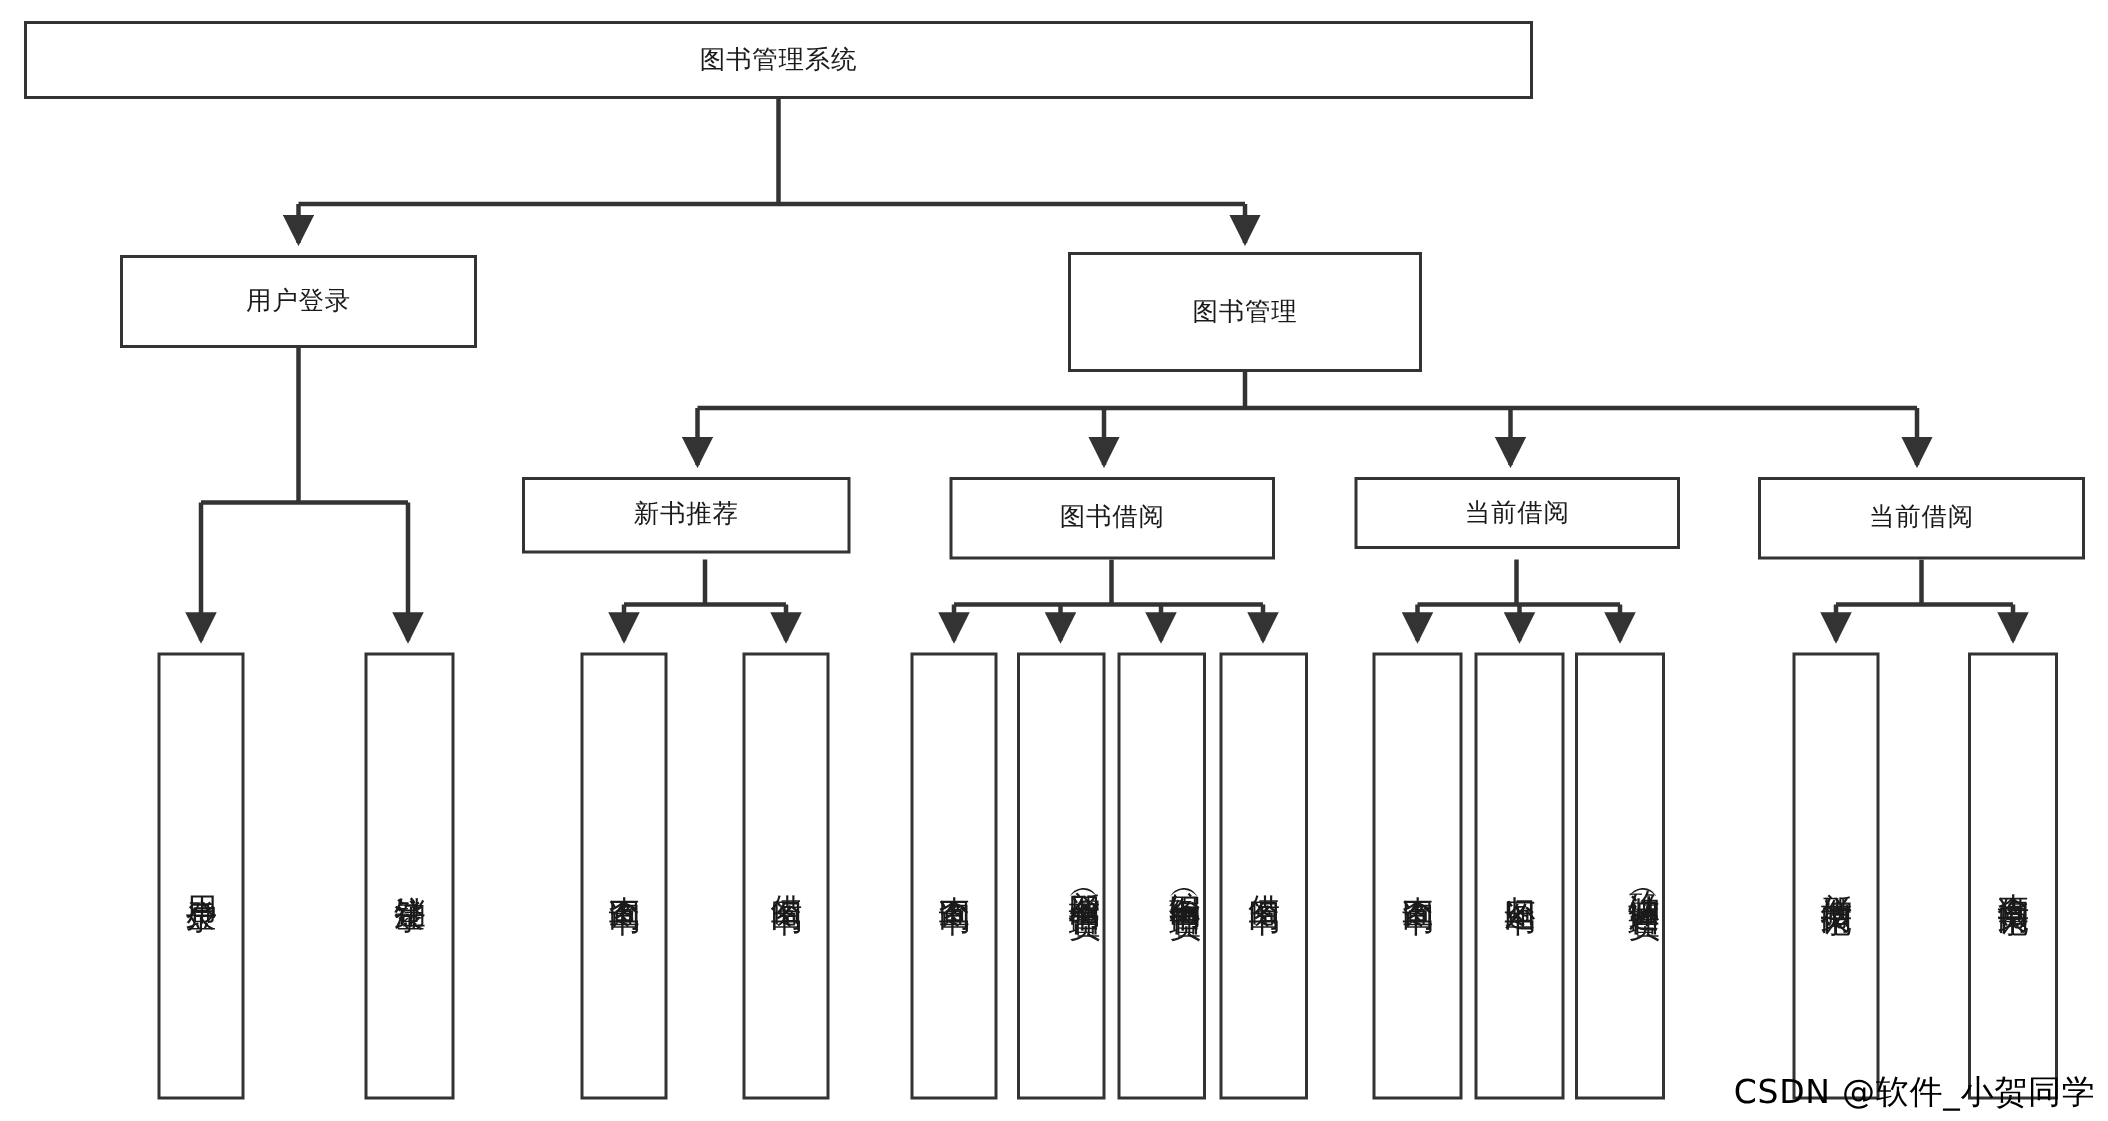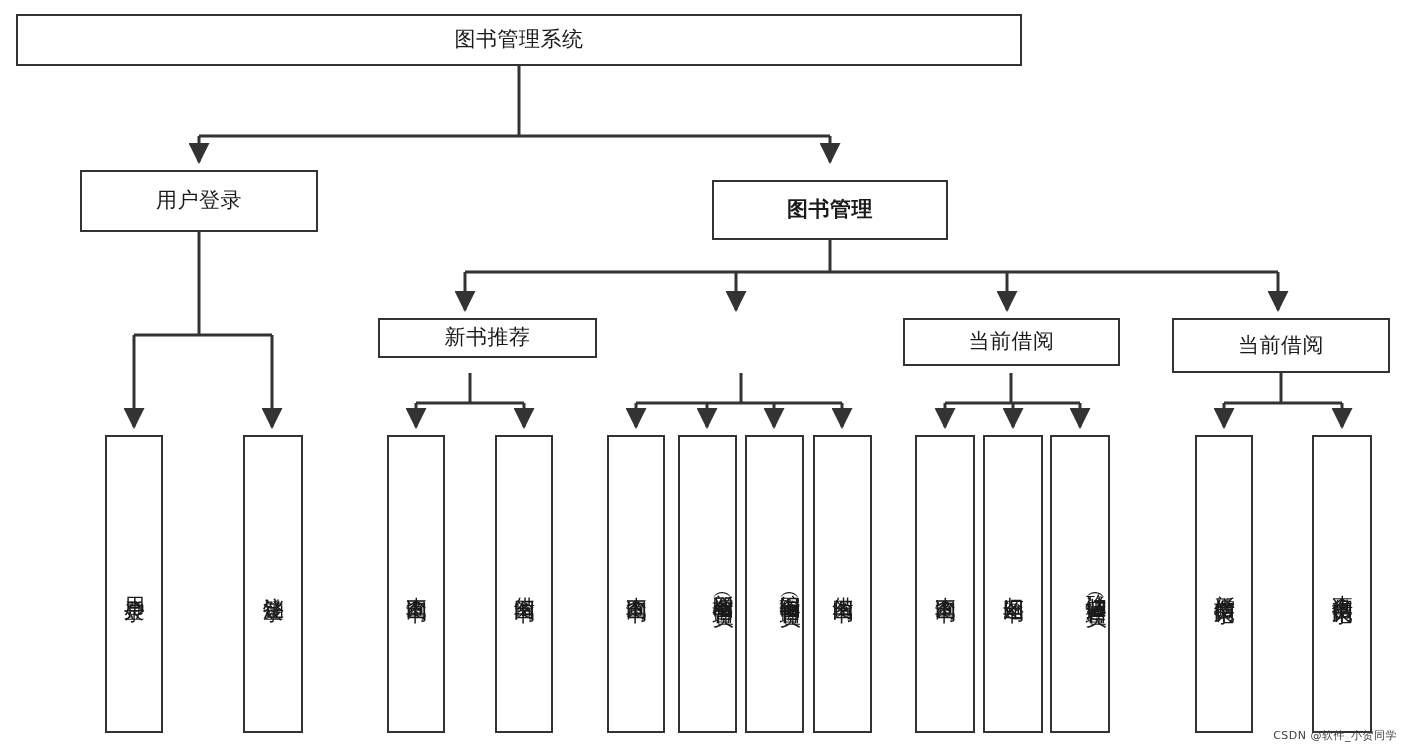--- a/index.html
+++ b/index.html
@@ -26,43 +26,43 @@
     position: absolute;
     box-sizing: border-box;
     border: 2px solid #333333;
     background: #ffffff;
     display: flex;
     align-items: center;
     justify-content: center;
     color: #1a1a1a;
   }
   .node-h {
-    font-size: 21px;
+    font-size: 17px;
     line-height: 1.1;
     letter-spacing: 0.5px;
     white-space: nowrap;
   }
   .node-v {
     writing-mode: vertical-rl;
     text-orientation: upright;
     font-size: 21px;
     line-height: 1.18;
     letter-spacing: 2px;
     white-space: nowrap;
   }
   .node-v.top-align {
     align-items: flex-start;
     padding-top: 4px;
   }
   #watermark {
     position: absolute;
     right: 8px;
     bottom: 4px;
-    font-size: 11px;
-    color: #404040;
+    font-size: 22px;
+    color: #000000;
     white-space: nowrap;
     letter-spacing: 0.5px;
   }
 </style>
 </head>
 <body>
 
 <div id="canvas">
 
   <svg id="svg-layer" viewBox="0 0 1405 747" xmlns="http://www.w3.org/2000/svg">
@@ -111,23 +111,24 @@
       <path d="M 1281 373 L 1281 403"></path>
       <path d="M 1224 403 L 1342 403"></path>
       <path d="M 1224 403 L 1224 427" marker-end="url(#arrow)"></path>
       <path d="M 1342 403 L 1342 427" marker-end="url(#arrow)"></path>
     </g>
   </svg>
 
   <div class="node node-h" style="left:16px; top:14px; width:1006px; height:52px;">图书管理系统</div>
 
   <div class="node node-h" style="left:80px; top:170px; width:238px; height:62px;">用户登录</div>
-  <div class="node node-h" style="left:712px; top:180px; width:236px; height:60px;font-weight:bold;">图书管理</div>
+  <div class="node node-h" style="left:712px; top:168px; width:236px; height:80px;">图书管理</div>
 
-  <div class="node node-h" style="left:378px; top:318px; width:219px; height:40px;">新书推荐</div>
+  <div class="node node-h" style="left:348px; top:318px; width:219px; height:51px;">新书推荐</div>
+  <div class="node node-h" style="left:633px; top:318px; width:217px; height:55px;">图书借阅</div>
   <div class="node node-h" style="left:903px; top:318px; width:217px; height:48px;">当前借阅</div>
   <div class="node node-h" style="left:1172px; top:318px; width:218px; height:55px;">当前借阅</div>
 
   <div class="node node-v" style="left:105px; top:435px; width:58px; height:298px;">用户登录</div>
   <div class="node node-v" style="left:243px; top:435px; width:60px; height:298px;">注销登录</div>
 
   <div class="node node-v" style="left:387px; top:435px; width:58px; height:298px;">查询图书</div>
   <div class="node node-v" style="left:495px; top:435px; width:58px; height:298px;">借阅图书</div>
 
   <div class="node node-v" style="left:607px; top:435px; width:58px; height:298px;">查询图书</div>

